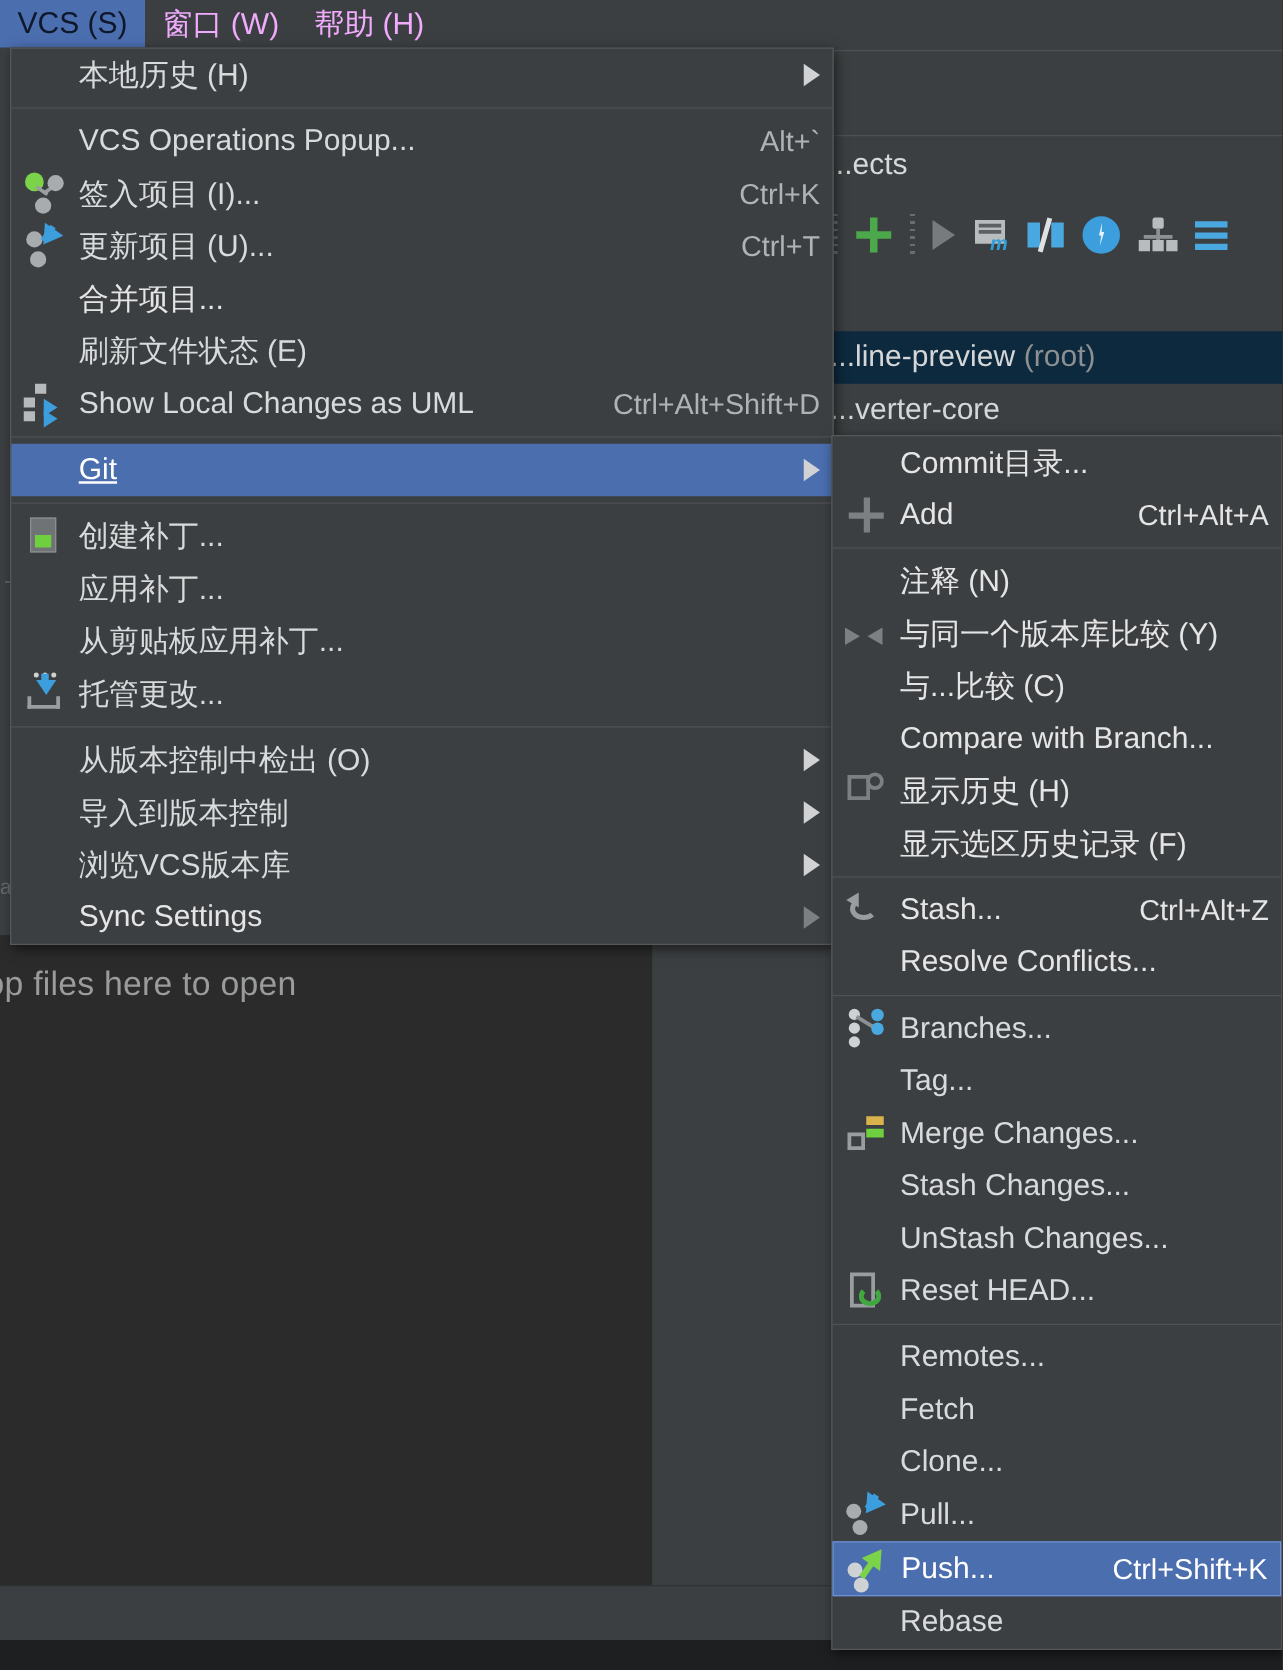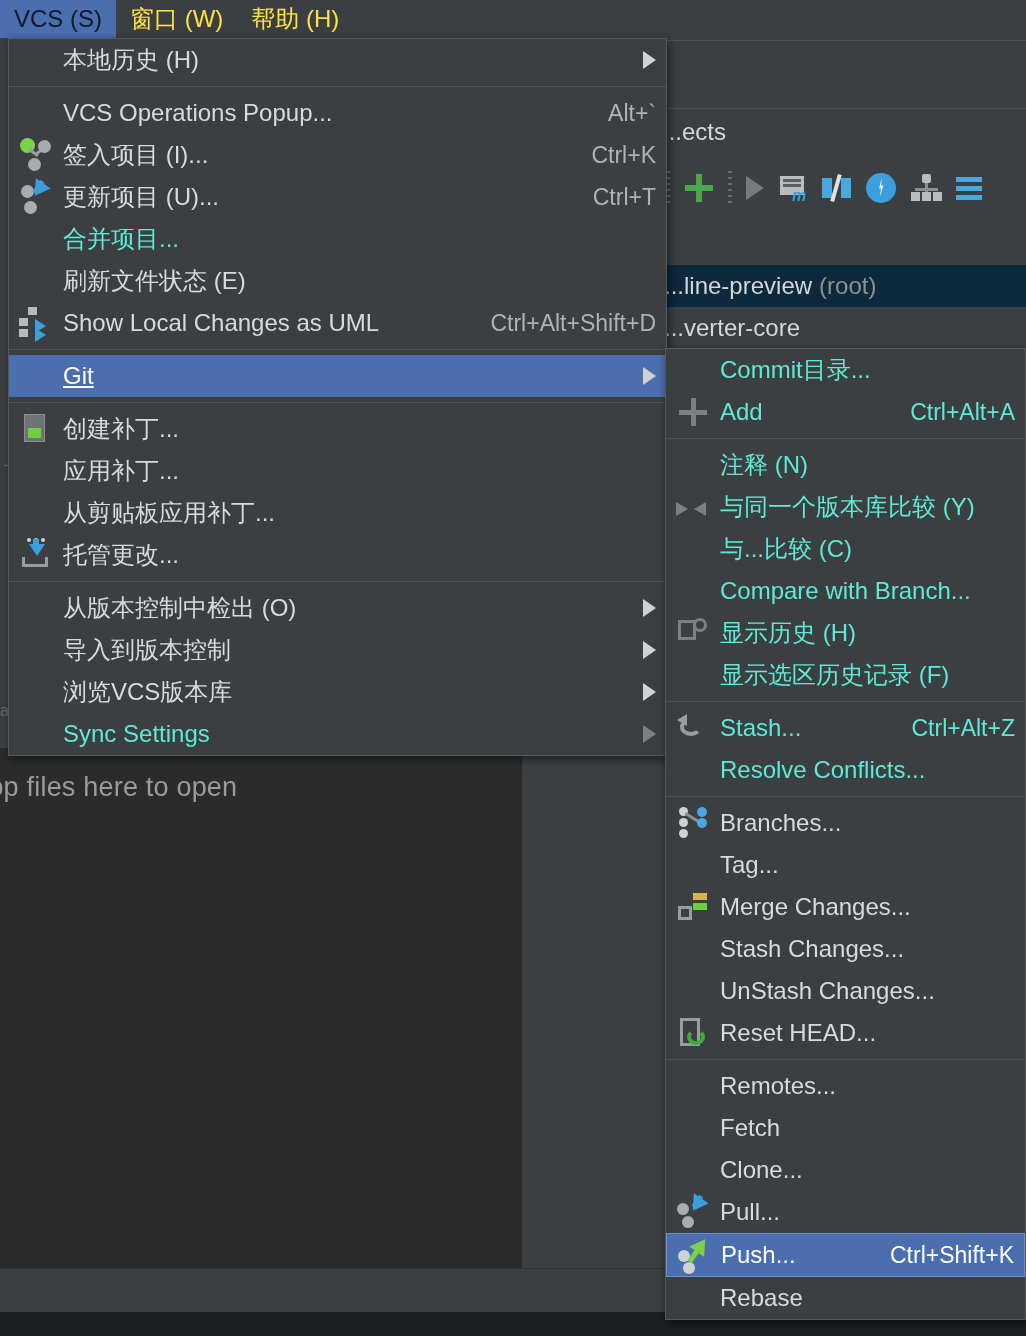--- a/index.html
+++ b/index.html
@@ -78,21 +78,21 @@
     font-family: "Liberation Sans", sans-serif; opacity: .85;
   }
 
   
   .menubar {
     position: absolute; left: 0; top: 0; width: 1026px; height: 38px;
     background: #3c3f41; display: flex; align-items: stretch;
   }
   .menubar-item {
     display: flex; align-items: center; padding: 0 14px;
-    color: #fde047; font-size: 24px; white-space: nowrap;
+    color: #f0abfc; font-size: 24px; white-space: nowrap;
   }
   .menubar-item.active { background: #4b6eaf; color: #0f172a; }
 
   
   .menu {
     position: absolute; background: #3c3f41;
     border: 1px solid #555859;
     box-shadow: 2px 3px 9px rgba(0,0,0,.55);
   }
   #vcs-menu { left: 8px; top: 38px; width: 659px; }
@@ -101,21 +101,21 @@
   .mi {
     position: relative; display: flex; align-items: center;
     height: 42px; padding: 0 10px 0 0; white-space: nowrap;
   }
   .mi .ico {
     width: 54px; min-width: 54px; height: 38px;
     display: flex; align-items: center; justify-content: center;
   }
   .mi .lbl { flex: 1; color: #d8dadc; font-size: 24px; }
   .mi .acc { color: #b0b3b5; font-size: 23px; padding-left: 26px; }
-  .mi.disabled .lbl, .mi.disabled .acc { color: #5eead4; }
+  .mi.disabled .lbl, .mi.disabled .acc { color: #e5e5e5; }
   .mi.selected { background: #4b6eaf; }
   .mi.selected .lbl, .mi.selected .acc { color: #ffffff; }
   .mi.selected.outlined { border: 1px solid #6f8fd0; height: 44px; }
   .mi .arrow {
     width: 0; height: 0; margin-left: 14px;
     border-top: 9px solid transparent; border-bottom: 9px solid transparent;
     border-left: 13px solid #d0d2d4;
   }
   .mi.disabled .arrow { border-left-color: #7d8082; }
   .sep { height: 1px; background: #4e5254; margin: 5px 0; }

